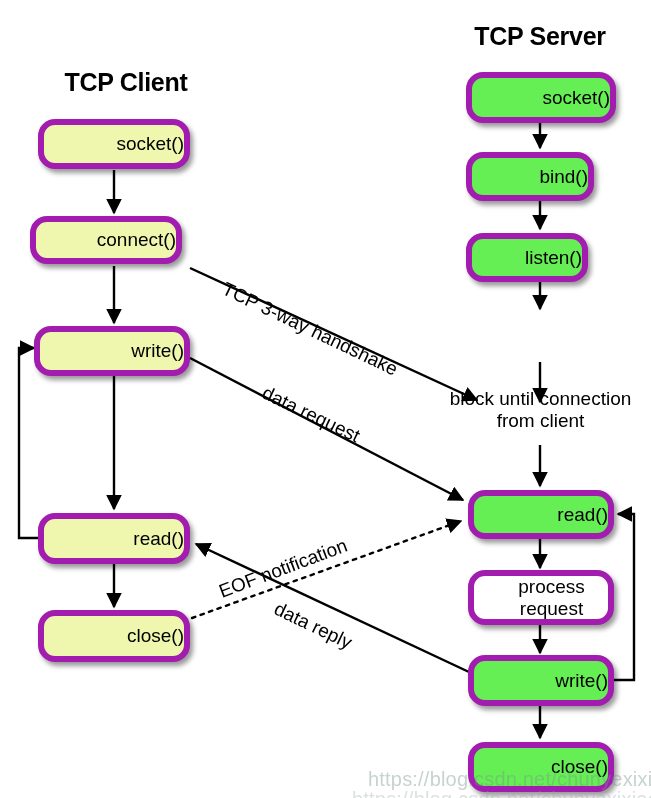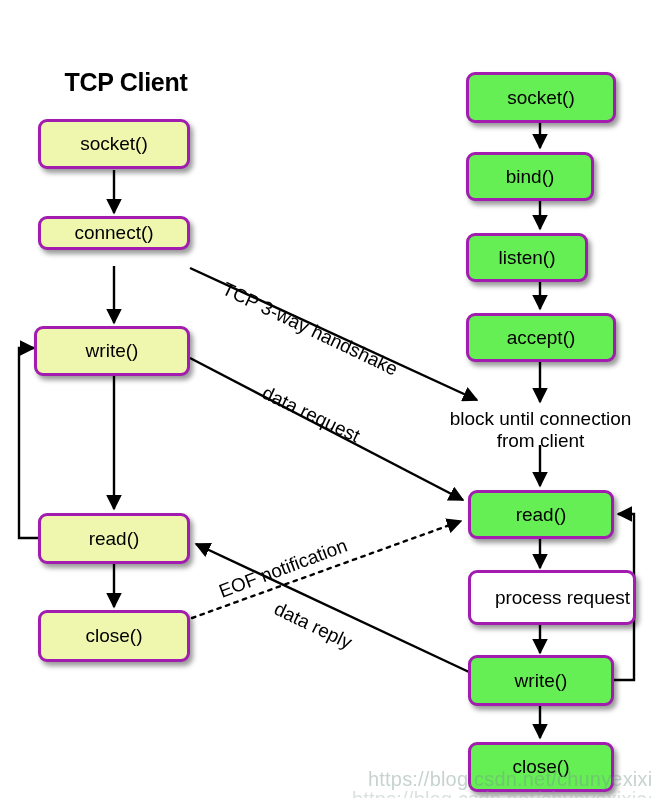--- a/index.html
+++ b/index.html
@@ -32,25 +32,25 @@
     font-size: 25px;
     font-weight: bold;
     color: #000000;
     letter-spacing: -0.3px;
     text-align: center;
     white-space: nowrap;
   }
   .node {
     position: absolute;
     box-sizing: border-box;
-    border: 3px solid #a21caf;
-    border-radius: 9px;
+    border: 6px solid #a21caf;
+    border-radius: 17px;
     display: flex;
     align-items: center;
-    justify-content: center;
+    justify-content: flex-end;
     text-align: center;
     font-size: 19px;
     color: #000000;
     line-height: 1.12;
     box-shadow: 3px 4px 5px rgba(0,0,0,0.40);
   }
   .node.client { background: #eef7ad; }
   .node.server { background: #66ee55; }
   .node.plain  { background: #ffffff; }
   .node .node-label { display: block; }
@@ -115,25 +115,26 @@
     </g>
 
     <g stroke="#000000" stroke-width="2.4" fill="none" marker-end="url(#arrow)">
       <path d="M 38 538 L 19 538 L 19 348 L 34 348"></path>
 
       <path d="M 613 680 L 634 680 L 634 514 L 618 514"></path>
     </g>
   </svg>
 
   <div class="col-title" style="left:26px; top:68px; width:200px;">TCP Client</div>
+  <div class="col-title" style="left:440px; top:22px; width:200px;">TCP Server</div>
 
   <div class="node client" style="left:38px; top:119px; width:152px; height:50px;">
     <span class="node-label">socket()</span>
   </div>
-  <div class="node client" style="left:38px; top:216px; width:152px; height:34px;">
+  <div class="node client" style="left:30px; top:216px; width:152px; height:48px;">
     <span class="node-label">connect()</span>
   </div>
   <div class="node client" style="left:34px; top:326px; width:156px; height:50px;">
     <span class="node-label">write()</span>
   </div>
   <div class="node client" style="left:38px; top:513px; width:152px; height:51px;">
     <span class="node-label">read()</span>
   </div>
   <div class="node client" style="left:38px; top:610px; width:152px; height:52px;">
     <span class="node-label">close()</span>
@@ -141,38 +142,35 @@
 
   <div class="node server" style="left:466px; top:72px; width:150px; height:51px;">
     <span class="node-label">socket()</span>
   </div>
   <div class="node server" style="left:466px; top:152px; width:128px; height:49px;">
     <span class="node-label">bind()</span>
   </div>
   <div class="node server" style="left:466px; top:233px; width:122px; height:49px;">
     <span class="node-label">listen()</span>
   </div>
-  <div class="node server" style="left:466px; top:313px; width:150px; height:49px;">
-    <span class="node-label">accept()</span>
-  </div>
   <div class="node server" style="left:468px; top:490px; width:146px; height:49px;">
     <span class="node-label">read()</span>
   </div>
-  <div class="node plain" style="left:468px; top:570px; width:168px; height:55px;padding-left:21px;">
+  <div class="node plain" style="left:468px; top:570px; width:146px; height:55px;padding-left:21px;">
     <span class="node-label">process
 request</span>
   </div>
   <div class="node server" style="left:468px; top:655px; width:146px; height:51px;">
     <span class="node-label">write()</span>
   </div>
   <div class="node server" style="left:468px; top:742px; width:146px; height:50px;">
     <span class="node-label">close()</span>
   </div>
 
-  <div class="free-label" style="left:430px; top:408px; width:221px;">block until connection
+  <div class="free-label" style="left:430px; top:388px; width:221px;">block until connection
 from client</div>
 
   <div class="diag-label" style="left:228px; top:278px; transform: rotate(25.5deg);">TCP 3-way handshake</div>
   <div class="diag-label" style="left:268px; top:382px; transform: rotate(25.5deg);">data request</div>
   <div class="diag-label" style="left:216px; top:582px; transform: rotate(-20.5deg);">EOF notification</div>
   <div class="diag-label" style="left:280px; top:598px; transform: rotate(25.5deg);">data reply</div>
 
   <div class="watermark" style="left:368px; top:768px;">https://blog.csdn.net/chunyexixiaoyu</div>
   <div class="watermark two" style="left:352px; top:788px;">https://blog.csdn.net/chunyexixiaoyu</div>
 

